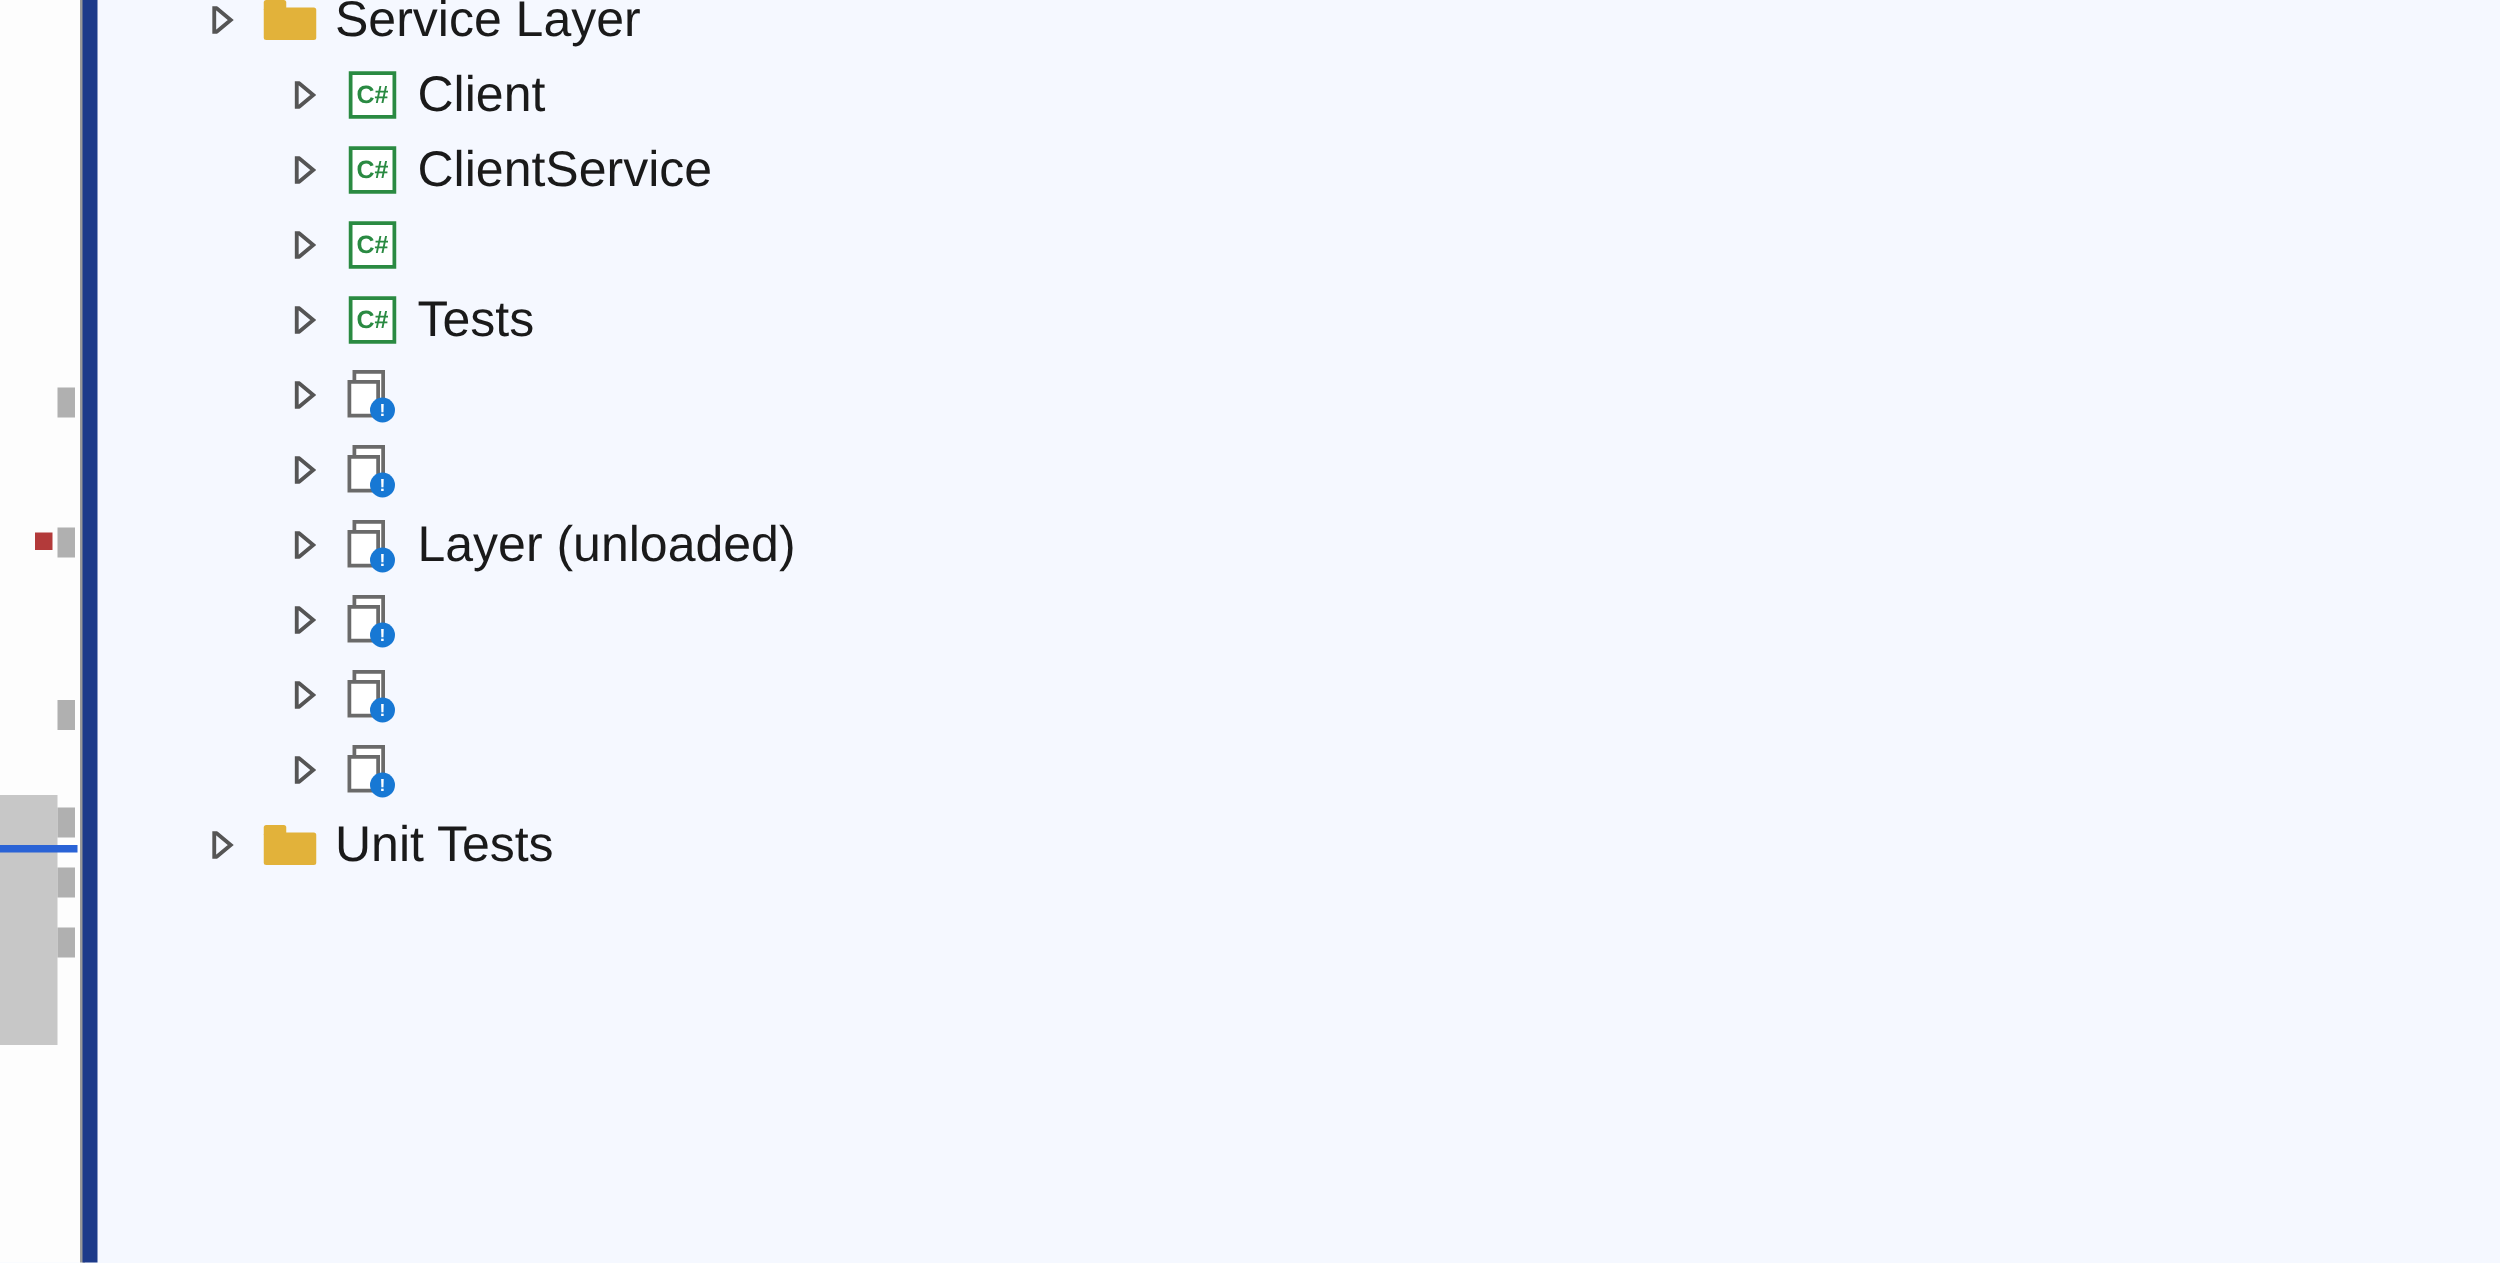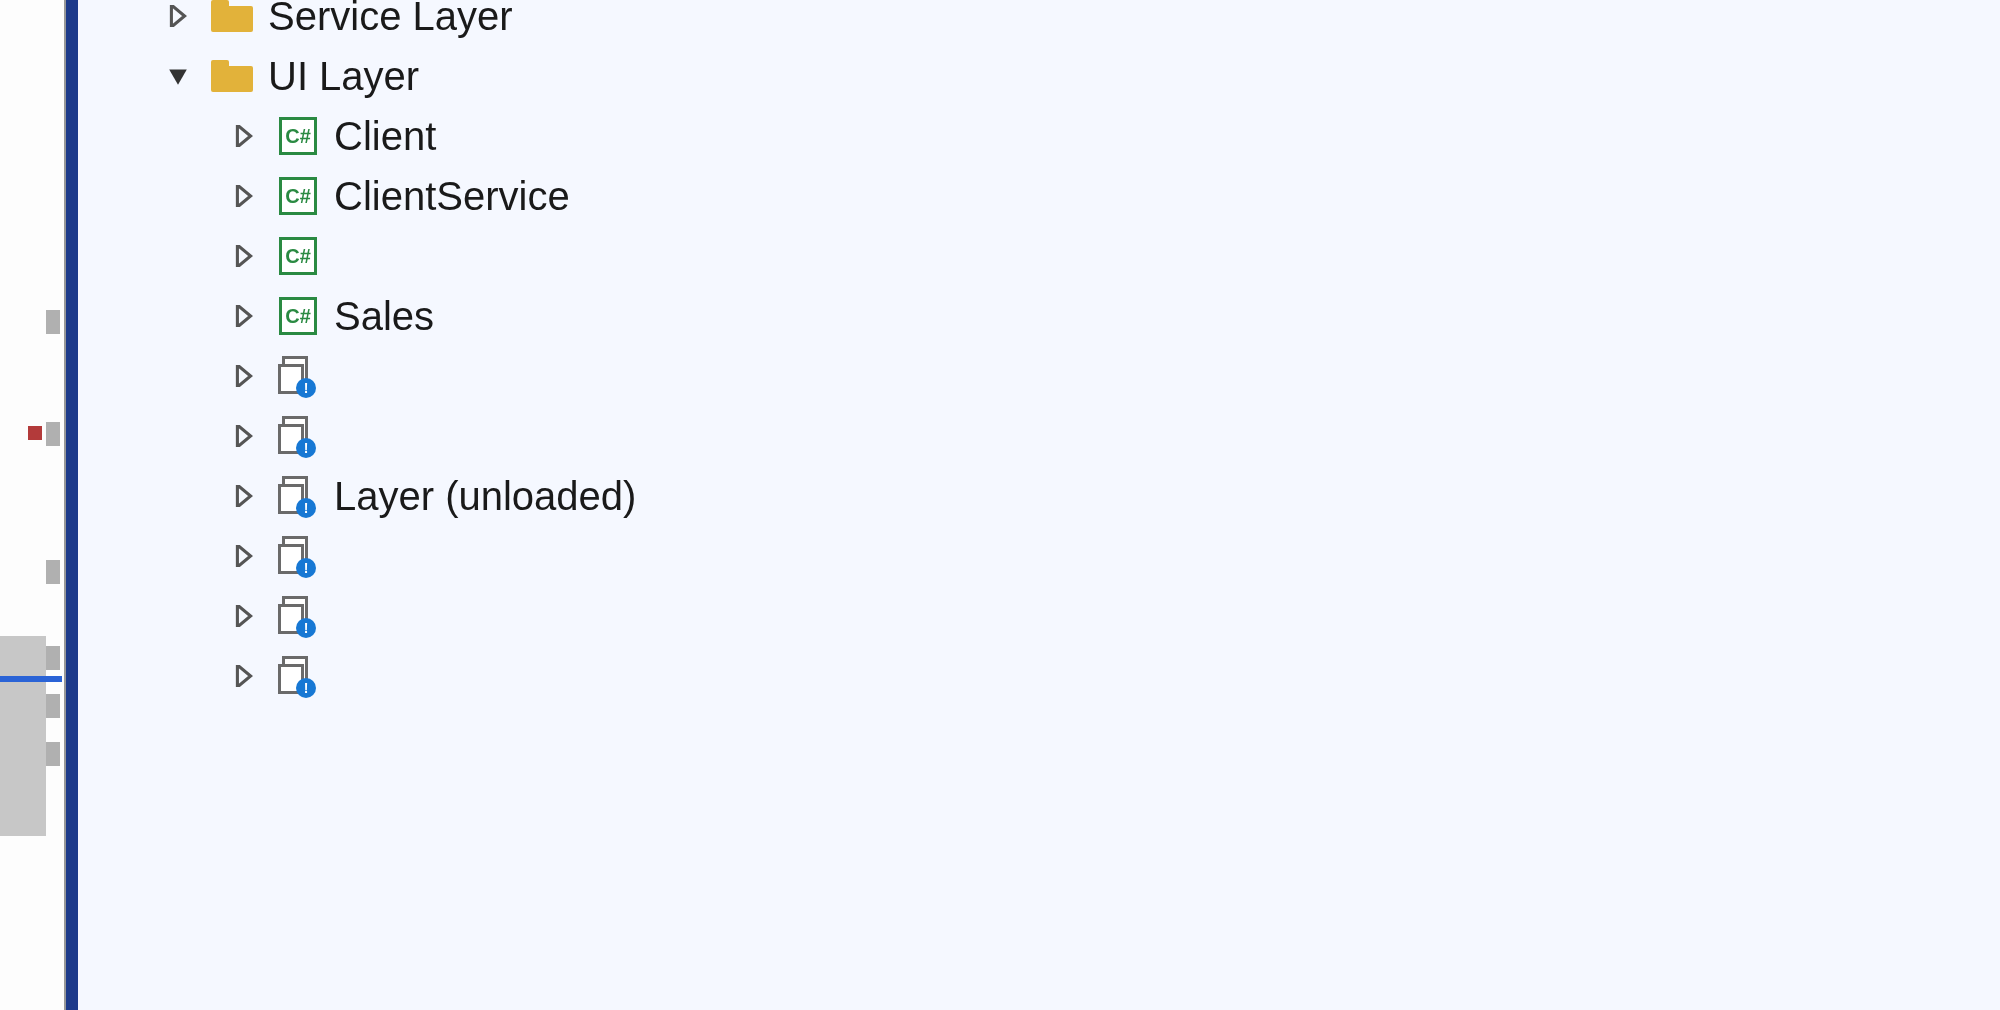--- a/index.html
+++ b/index.html
@@ -178,178 +178,178 @@
     </span>
     <span class="icon">
       <span class="folder">
           <span class="tab"></span>
           <span class="body"></span>
         </span>
     </span>
     <span class="label">Service Layer</span>
   </div>
 
+
+  <div class="row">
+    <span class="indent2"></span>
+    <span class="tw">
+      <svg viewBox="0 0 10 10">
+          <path d="M2 0 L8 5 L2 10 Z" fill="none" stroke="#555" stroke-width="1.4"></path>
+        </svg>
+    </span>
+    <span class="icon">
+      <span class="cs">C#</span>
+    </span>
+    <span class="label">Client</span>
+  </div>
+
+  <div class="row">
+    <span class="indent2"></span>
+    <span class="tw">
+      <svg viewBox="0 0 10 10">
+          <path d="M2 0 L8 5 L2 10 Z" fill="none" stroke="#555" stroke-width="1.4"></path>
+        </svg>
+    </span>
+    <span class="icon">
+      <span class="cs">C#</span>
+    </span>
+    <span class="label">ClientService</span>
+  </div>
+
+  <div class="row">
+    <span class="indent2"></span>
+    <span class="tw">
+      <svg viewBox="0 0 10 10">
+          <path d="M2 0 L8 5 L2 10 Z" fill="none" stroke="#555" stroke-width="1.4"></path>
+        </svg>
+    </span>
+    <span class="icon">
+      <span class="cs">C#</span>
+    </span>
+  </div>
+
+  <div class="row">
+    <span class="indent2"></span>
+    <span class="tw">
+      <svg viewBox="0 0 10 10">
+          <path d="M2 0 L8 5 L2 10 Z" fill="none" stroke="#555" stroke-width="1.4"></path>
+        </svg>
+    </span>
+    <span class="icon">
+      <span class="cs">C#</span>
+    </span>
+    <span class="label">Tests</span>
+  </div>
+
+  <div class="row">
+    <span class="indent2"></span>
+    <span class="tw">
+      <svg viewBox="0 0 10 10">
+          <path d="M2 0 L8 5 L2 10 Z" fill="none" stroke="#555" stroke-width="1.4"></path>
+        </svg>
+    </span>
+    <span class="icon">
+      <span class="unl">
+          <span class="p1"></span>
+          <span class="p2"></span>
+          <span class="dot">!</span>
+        </span>
+    </span>
+  </div>
+
+  <div class="row">
+    <span class="indent2"></span>
+    <span class="tw">
+      <svg viewBox="0 0 10 10">
+          <path d="M2 0 L8 5 L2 10 Z" fill="none" stroke="#555" stroke-width="1.4"></path>
+        </svg>
+    </span>
+    <span class="icon">
+      <span class="unl">
+          <span class="p1"></span>
+          <span class="p2"></span>
+          <span class="dot">!</span>
+        </span>
+    </span>
+  </div>
+
+  <div class="row">
+    <span class="indent2"></span>
+    <span class="tw">
+      <svg viewBox="0 0 10 10">
+          <path d="M2 0 L8 5 L2 10 Z" fill="none" stroke="#555" stroke-width="1.4"></path>
+        </svg>
+    </span>
+    <span class="icon">
+      <span class="unl">
+          <span class="p1"></span>
+          <span class="p2"></span>
+          <span class="dot">!</span>
+        </span>
+    </span>
+    <span class="label">Layer (unloaded)</span>
+  </div>
+
+  <div class="row">
+    <span class="indent2"></span>
+    <span class="tw">
+      <svg viewBox="0 0 10 10">
+          <path d="M2 0 L8 5 L2 10 Z" fill="none" stroke="#555" stroke-width="1.4"></path>
+        </svg>
+    </span>
+    <span class="icon">
+      <span class="unl">
+          <span class="p1"></span>
+          <span class="p2"></span>
+          <span class="dot">!</span>
+        </span>
+    </span>
+  </div>
+
+  <div class="row">
+    <span class="indent2"></span>
+    <span class="tw">
+      <svg viewBox="0 0 10 10">
+          <path d="M2 0 L8 5 L2 10 Z" fill="none" stroke="#555" stroke-width="1.4"></path>
+        </svg>
+    </span>
+    <span class="icon">
+      <span class="unl">
+          <span class="p1"></span>
+          <span class="p2"></span>
+          <span class="dot">!</span>
+        </span>
+    </span>
+  </div>
+
+  <div class="row">
+    <span class="indent2"></span>
+    <span class="tw">
+      <svg viewBox="0 0 10 10">
+          <path d="M2 0 L8 5 L2 10 Z" fill="none" stroke="#555" stroke-width="1.4"></path>
+        </svg>
+    </span>
+    <span class="icon">
+      <span class="unl">
+          <span class="p1"></span>
+          <span class="p2"></span>
+          <span class="dot">!</span>
+        </span>
+    </span>
+  </div>
+
   <div class="row">
     <span class="indent"></span>
     <span class="tw">
       <svg viewBox="0 0 10 10">
-          <path d="M1 2 L9 2 L5 9 Z" fill="#333"></path>
+          <path d="M2 0 L8 5 L2 10 Z" fill="none" stroke="#555" stroke-width="1.4"></path>
         </svg>
     </span>
     <span class="icon">
       <span class="folder">
           <span class="tab"></span>
           <span class="body"></span>
         </span>
     </span>
-    <span class="label">UI Layer</span>
-  </div>
-
-  <div class="row">
-    <span class="indent2"></span>
-    <span class="tw">
-      <svg viewBox="0 0 10 10">
-          <path d="M2 0 L8 5 L2 10 Z" fill="none" stroke="#555" stroke-width="1.4"></path>
-        </svg>
-    </span>
-    <span class="icon">
-      <span class="cs">C#</span>
-    </span>
-    <span class="label">Client</span>
-  </div>
-
-  <div class="row">
-    <span class="indent2"></span>
-    <span class="tw">
-      <svg viewBox="0 0 10 10">
-          <path d="M2 0 L8 5 L2 10 Z" fill="none" stroke="#555" stroke-width="1.4"></path>
-        </svg>
-    </span>
-    <span class="icon">
-      <span class="cs">C#</span>
-    </span>
-    <span class="label">ClientService</span>
-  </div>
-
-  <div class="row">
-    <span class="indent2"></span>
-    <span class="tw">
-      <svg viewBox="0 0 10 10">
-          <path d="M2 0 L8 5 L2 10 Z" fill="none" stroke="#555" stroke-width="1.4"></path>
-        </svg>
-    </span>
-    <span class="icon">
-      <span class="cs">C#</span>
-    </span>
-  </div>
-
-  <div class="row">
-    <span class="indent2"></span>
-    <span class="tw">
-      <svg viewBox="0 0 10 10">
-          <path d="M2 0 L8 5 L2 10 Z" fill="none" stroke="#555" stroke-width="1.4"></path>
-        </svg>
-    </span>
-    <span class="icon">
-      <span class="cs">C#</span>
-    </span>
-    <span class="label">Sales</span>
-  </div>
-
-  <div class="row">
-    <span class="indent2"></span>
-    <span class="tw">
-      <svg viewBox="0 0 10 10">
-          <path d="M2 0 L8 5 L2 10 Z" fill="none" stroke="#555" stroke-width="1.4"></path>
-        </svg>
-    </span>
-    <span class="icon">
-      <span class="unl">
-          <span class="p1"></span>
-          <span class="p2"></span>
-          <span class="dot">!</span>
-        </span>
-    </span>
-  </div>
-
-  <div class="row">
-    <span class="indent2"></span>
-    <span class="tw">
-      <svg viewBox="0 0 10 10">
-          <path d="M2 0 L8 5 L2 10 Z" fill="none" stroke="#555" stroke-width="1.4"></path>
-        </svg>
-    </span>
-    <span class="icon">
-      <span class="unl">
-          <span class="p1"></span>
-          <span class="p2"></span>
-          <span class="dot">!</span>
-        </span>
-    </span>
-  </div>
-
-  <div class="row">
-    <span class="indent2"></span>
-    <span class="tw">
-      <svg viewBox="0 0 10 10">
-          <path d="M2 0 L8 5 L2 10 Z" fill="none" stroke="#555" stroke-width="1.4"></path>
-        </svg>
-    </span>
-    <span class="icon">
-      <span class="unl">
-          <span class="p1"></span>
-          <span class="p2"></span>
-          <span class="dot">!</span>
-        </span>
-    </span>
-    <span class="label">Layer (unloaded)</span>
-  </div>
-
-  <div class="row">
-    <span class="indent2"></span>
-    <span class="tw">
-      <svg viewBox="0 0 10 10">
-          <path d="M2 0 L8 5 L2 10 Z" fill="none" stroke="#555" stroke-width="1.4"></path>
-        </svg>
-    </span>
-    <span class="icon">
-      <span class="unl">
-          <span class="p1"></span>
-          <span class="p2"></span>
-          <span class="dot">!</span>
-        </span>
-    </span>
-  </div>
-
-  <div class="row">
-    <span class="indent2"></span>
-    <span class="tw">
-      <svg viewBox="0 0 10 10">
-          <path d="M2 0 L8 5 L2 10 Z" fill="none" stroke="#555" stroke-width="1.4"></path>
-        </svg>
-    </span>
-    <span class="icon">
-      <span class="unl">
-          <span class="p1"></span>
-          <span class="p2"></span>
-          <span class="dot">!</span>
-        </span>
-    </span>
-  </div>
-
-  <div class="row">
-    <span class="indent2"></span>
-    <span class="tw">
-      <svg viewBox="0 0 10 10">
-          <path d="M2 0 L8 5 L2 10 Z" fill="none" stroke="#555" stroke-width="1.4"></path>
-        </svg>
-    </span>
-    <span class="icon">
-      <span class="unl">
-          <span class="p1"></span>
-          <span class="p2"></span>
-          <span class="dot">!</span>
-        </span>
-    </span>
-  </div>
-
+    <span class="label">Unit Tests</span>
+  </div>
 
 </div>
 
 </body></html>

